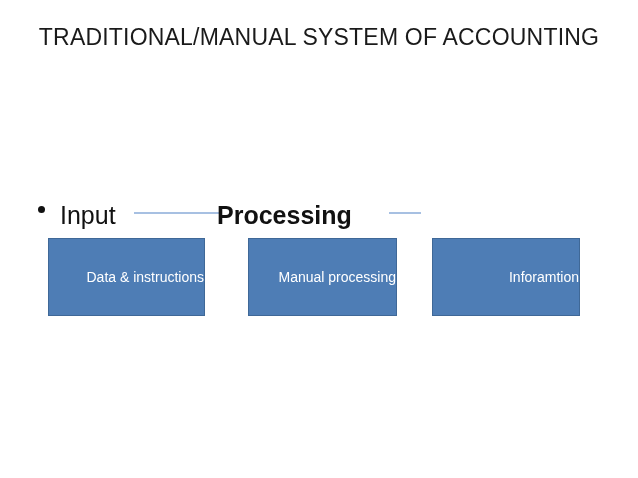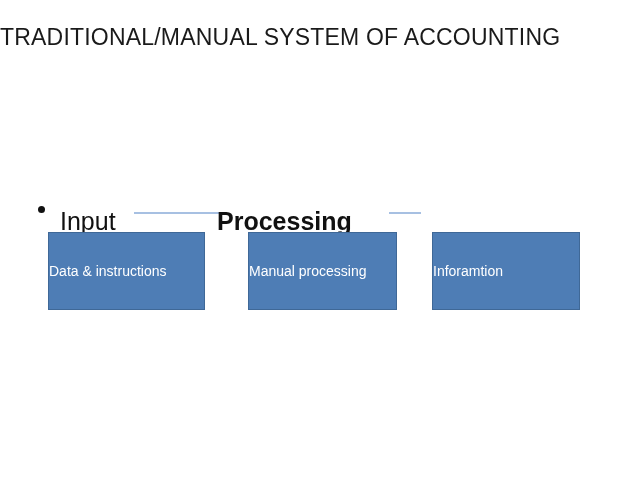--- a/index.html
+++ b/index.html
@@ -18,33 +18,33 @@
     background: #ffffff;
     overflow: hidden;
   }
 
   
   .slide-title {
     position: absolute;
     left: 0;
     top: 24px;
     width: 638px;
-    text-align: left;
+    text-align: center;
     font-family: "Liberation Sans", sans-serif;
     font-size: 23px;
     font-weight: 400;
     letter-spacing: 0.2px;
     color: #1a1a1a;
     white-space: nowrap;
   }
 
   
   .stage-label {
     position: absolute;
-    top: 206px;
+    top: 200px;
     font-family: "Liberation Sans", sans-serif;
     font-size: 25px;
     font-weight: 400;
     color: #111111;
     white-space: nowrap;
     line-height: 30px;
   }
   .stage-bullet {
     position: absolute;
     left: 38px;
@@ -64,28 +64,28 @@
     height: 2px;
     background: #a7c0e2;
     top: 212px;
   }
   .connector-1 { left: 134px; width: 86px; }
   .connector-2 { left: 389px; width: 32px; }
 
   
   .process-box {
     position: absolute;
-    top: 232px;
+    top: 238px;
     height: 78px;
     background: #4e7db5;
     border: 1px solid #3f6897;
     box-sizing: border-box;
     display: flex;
     align-items: center;
-    justify-content: flex-start;
+    justify-content: flex-end;
   }
   .box-1 { left: 48px;  width: 157px; }
   .box-2 { left: 248px; width: 149px; }
   .box-3 { left: 432px; width: 148px; }
 
   .box-text {
     font-family: "Liberation Sans", sans-serif;
     font-size: 14px;
     font-weight: 400;
     color: #ffffff;

